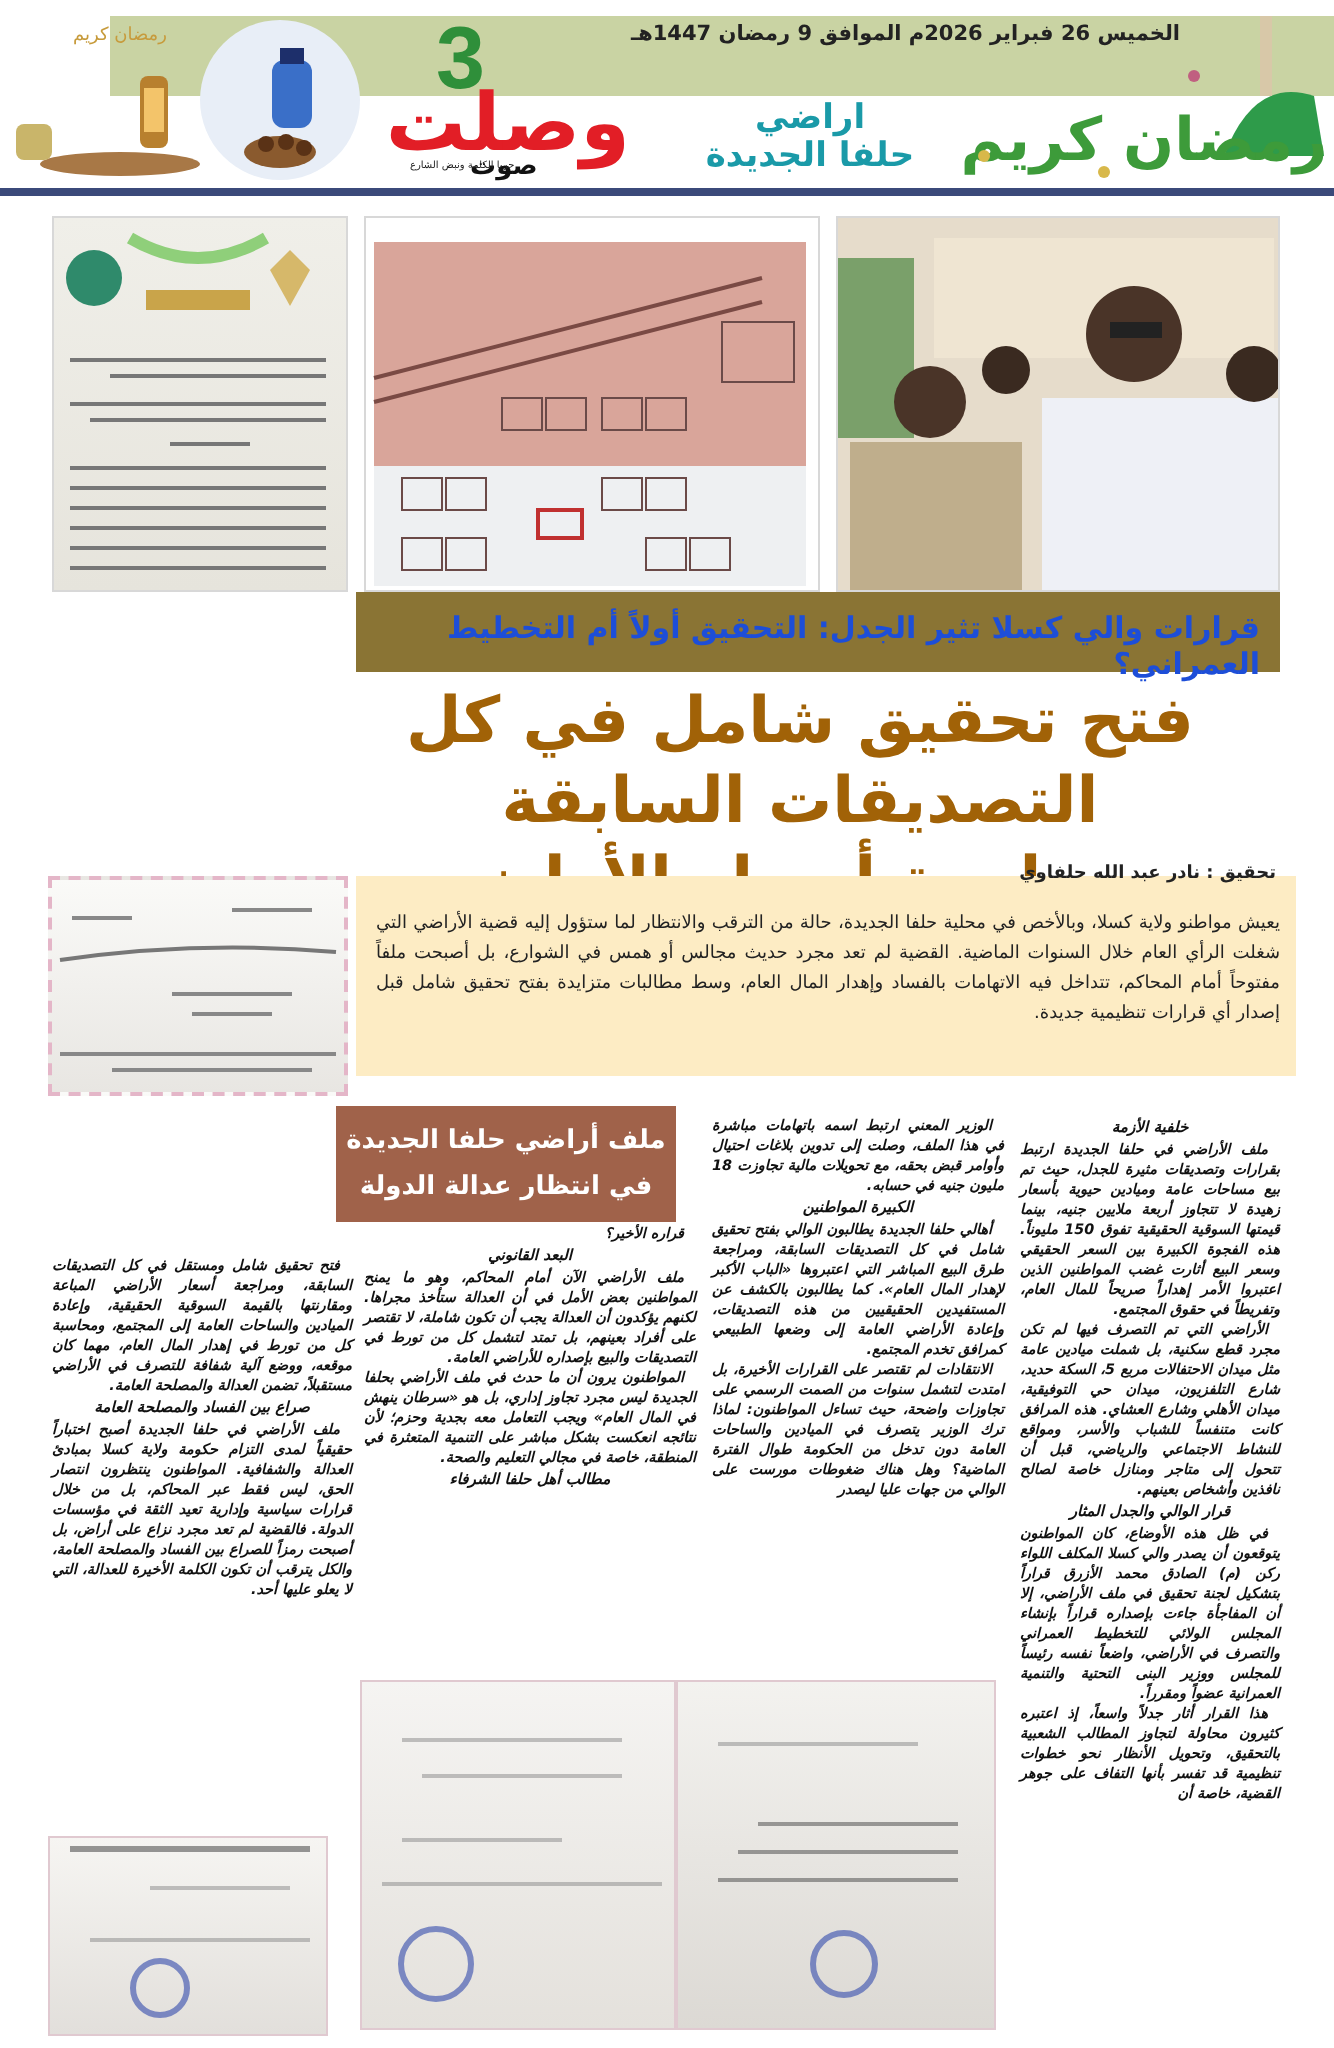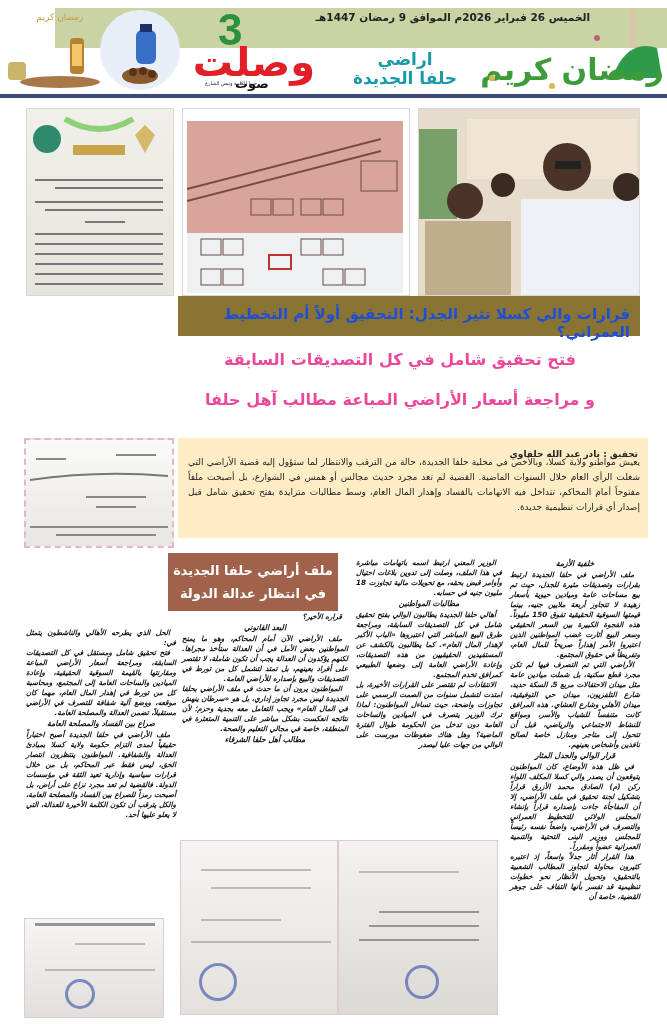--- a/index.html
+++ b/index.html
@@ -21,25 +21,25 @@
 
   
   .photo { border: 1px solid #d8d8d8; overflow: hidden; }
   .doc-photo-1 { left: 26px; top: 108px; width: 148px; height: 188px; background: linear-gradient(180deg,#f0efe9,#e6e4dc); }
   .map-photo { left: 182px; top: 108px; width: 228px; height: 188px; background: #ffffff; }
   .people-photo { left: 418px; top: 108px; width: 222px; height: 188px; background: #d9d2c2; }
 
   .subhead-bar { left: 178px; top: 296px; width: 462px; height: 40px; background: #8a7434; }
   .subhead-text { left: 190px; top: 305px; width: 440px; font-size: 15px; color: #1d4ed8; font-weight: bold; text-align: right; }
 
-  .headline { left: 150px; top: 340px; width: 500px; text-align: center; color: #ec4899; font-weight: bold; font-size: 16px; line-height: 40px; }
+  .headline { left: 150px; top: 340px; width: 500px; text-align: center; color: #a16207; font-weight: bold; font-size: 32px; line-height: 40px; }
 
   
   .intro-box { left: 178px; top: 438px; width: 470px; height: 100px; background: #fdecc4; }
-  .intro-author { left: 190px; top: 449px; width: 448px; font-size: 9px; font-weight: bold; color: #222; text-align: right; }
+  .intro-author { left: 190px; top: 432px; width: 448px; font-size: 9px; font-weight: bold; color: #222; text-align: right; }
   .intro-text { left: 188px; top: 455px; width: 452px; font-size: 9px; line-height: 15px; color: #222; font-weight: normal; text-align: justify; }
 
   .doc-photo-2 { left: 24px; top: 438px; width: 150px; height: 110px; background: linear-gradient(180deg,#fafaf8,#e8e6e2); border: 2px dashed #e4b6c8; }
 
   
   .box-title { left: 168px; top: 553px; width: 170px; height: 58px; background: #a0624a; }
   .box-title-text { left: 168px; top: 559px; width: 170px; color: #ffffff; font-weight: bold; font-size: 13px; line-height: 23px; text-align: center; }
 
   
   .col { font-size: 7.2px; line-height: 10px; color: #111; text-align: justify; font-weight: bold; font-style: italic; }
@@ -205,35 +205,34 @@
   <h4>خلفية الأزمة</h4>
   <p>ملف الأراضي في حلفا الجديدة ارتبط بقرارات وتصديقات مثيرة للجدل، حيث تم بيع مساحات عامة وميادين حيوية بأسعار زهيدة لا تتجاوز أربعة ملايين جنيه، بينما قيمتها السوقية الحقيقية تفوق 150 مليوناً. هذه الفجوة الكبيرة بين السعر الحقيقي وسعر البيع أثارت غضب المواطنين الذين اعتبروا الأمر إهداراً صريحاً للمال العام، وتفريطاً في حقوق المجتمع.</p>
   <p>الأراضي التي تم التصرف فيها لم تكن مجرد قطع سكنية، بل شملت ميادين عامة مثل ميدان الاحتفالات مربع 5، السكة حديد، شارع التلفزيون، ميدان حي التوفيقية، ميدان الأهلي وشارع العشاي. هذه المرافق كانت متنفساً للشباب والأسر، ومواقع للنشاط الاجتماعي والرياضي، قبل أن تتحول إلى متاجر ومنازل خاصة لصالح نافذين وأشخاص بعينهم.</p>
   <h4>قرار الوالي والجدل المثار</h4>
   <p>في ظل هذه الأوضاع، كان المواطنون يتوقعون أن يصدر والي كسلا المكلف اللواء ركن (م) الصادق محمد الأزرق قراراً بتشكيل لجنة تحقيق في ملف الأراضي، إلا أن المفاجأة جاءت بإصداره قراراً بإنشاء المجلس الولائي للتخطيط العمراني والتصرف في الأراضي، واضعاً نفسه رئيساً للمجلس ووزير البنى التحتية والتنمية العمرانية عضواً ومقرراً.</p>
   <p>هذا القرار أثار جدلاً واسعاً، إذ اعتبره كثيرون محاولة لتجاوز المطالب الشعبية بالتحقيق، وتحويل الأنظار نحو خطوات تنظيمية قد تفسر بأنها التفاف على جوهر القضية، خاصة أن</p>
 </div>
 
 <div class="abs col col-2">
   <p>الوزير المعني ارتبط اسمه باتهامات مباشرة في هذا الملف، وصلت إلى تدوين بلاغات احتيال وأوامر قبض بحقه، مع تحويلات مالية تجاوزت 18 مليون جنيه في حسابه.</p>
-  <h4>مطالبات المواطنين</h4>
+  <h4>الكبيرة المواطنين</h4>
   <p>أهالي حلفا الجديدة يطالبون الوالي بفتح تحقيق شامل في كل التصديقات السابقة، ومراجعة طرق البيع المباشر التي اعتبروها «الباب الأكبر لإهدار المال العام». كما يطالبون بالكشف عن المستفيدين الحقيقيين من هذه التصديقات، وإعادة الأراضي العامة إلى وضعها الطبيعي كمرافق تخدم المجتمع.</p>
   <p>الانتقادات لم تقتصر على القرارات الأخيرة، بل امتدت لتشمل سنوات من الصمت الرسمي على تجاوزات واضحة، حيث تساءل المواطنون: لماذا ترك الوزير يتصرف في الميادين والساحات العامة دون تدخل من الحكومة طوال الفترة الماضية؟ وهل هناك ضغوطات مورست على الوالي من جهات عليا ليصدر</p>
 </div>
 
 <div class="abs col col-3">
   <p>قراره الأخير؟</p>
   <h4>البعد القانوني</h4>
   <p>ملف الأراضي الآن أمام المحاكم، وهو ما يمنح المواطنين بعض الأمل في أن العدالة ستأخذ مجراها. لكنهم يؤكدون أن العدالة يجب أن تكون شاملة، لا تقتصر على أفراد بعينهم، بل تمتد لتشمل كل من تورط في التصديقات والبيع بإصداره للأراضي العامة.</p>
   <p>المواطنون يرون أن ما حدث في ملف الأراضي بحلفا الجديدة ليس مجرد تجاوز إداري، بل هو «سرطان ينهش في المال العام» ويجب التعامل معه بجدية وحزم؛ لأن نتائجه انعكست بشكل مباشر على التنمية المتعثرة في المنطقة، خاصة في مجالي التعليم والصحة.</p>
   <h4>مطالب أهل حلفا الشرفاء</h4>
 </div>
 
 <div class="abs col col-4">
-  <p>الحل الذي يطرحه الأهالي والناشطون يتمثل في:</p>
   <p>فتح تحقيق شامل ومستقل في كل التصديقات السابقة، ومراجعة أسعار الأراضي المباعة ومقارنتها بالقيمة السوقية الحقيقية، وإعادة الميادين والساحات العامة إلى المجتمع، ومحاسبة كل من تورط في إهدار المال العام، مهما كان موقعه، ووضع آلية شفافة للتصرف في الأراضي مستقبلاً، تضمن العدالة والمصلحة العامة.</p>
   <h4>صراع بين الفساد والمصلحة العامة</h4>
   <p>ملف الأراضي في حلفا الجديدة أصبح اختباراً حقيقياً لمدى التزام حكومة ولاية كسلا بمبادئ العدالة والشفافية. المواطنون ينتظرون انتصار الحق، ليس فقط عبر المحاكم، بل من خلال قرارات سياسية وإدارية تعيد الثقة في مؤسسات الدولة. فالقضية لم تعد مجرد نزاع على أراض، بل أصبحت رمزاً للصراع بين الفساد والمصلحة العامة، والكل يترقب أن تكون الكلمة الأخيرة للعدالة، التي لا يعلو عليها أحد.</p>
 </div>
 
 <div class="abs doc-photo-3">
   <div class="scribble" style="left:20px;top:28px;width:110px"></div>
   <div class="scribble" style="left:30px;top:46px;width:100px"></div>
   <div class="scribble" style="left:20px;top:78px;width:80px"></div>
   <div class="scribble" style="left:10px;top:100px;width:140px"></div>

